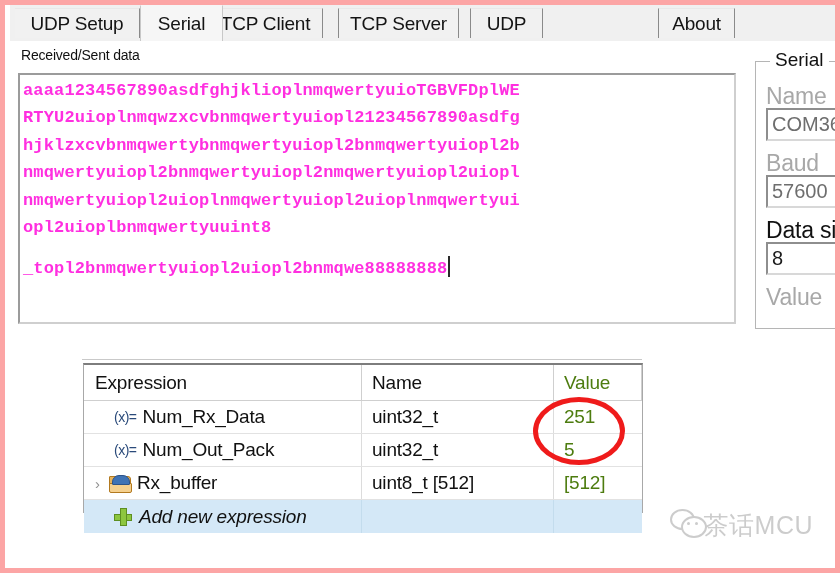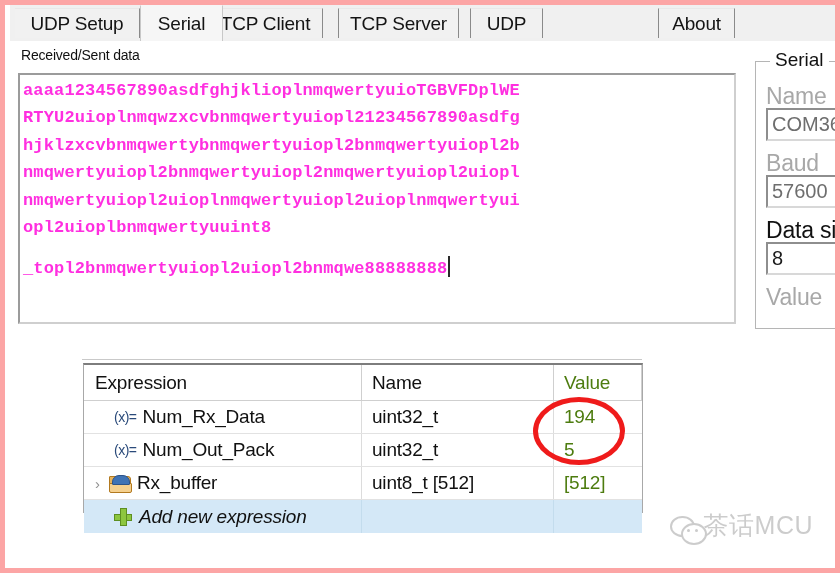--- a/index.html
+++ b/index.html
@@ -309,21 +309,21 @@
     pointer-events: none;
     z-index: 9;
   }
 
   
   #watermark {
     position: absolute;
     right: 22px;
     bottom: 26px;
     display: flex;
-    align-items: flex-end;
+    align-items: flex-start;
     opacity: 0.45;
   }
   #watermark .wchat {
     position: relative;
     width: 34px;
     height: 26px;
   }
   #watermark .wchat .b1 {
     position: absolute;
     left: 0; top: 0;
@@ -420,21 +420,21 @@
       <div class="cell-val">Value</div>
     </div>
 
     <div class="wrow">
       <div class="cell-expr">
         <span class="indent"></span>
         <span class="vxicon">(x)=</span>
         <span>Num_Rx_Data</span>
       </div>
       <div class="cell-type">uint32_t</div>
-      <div class="cell-val">194</div>
+      <div class="cell-val">251</div>
     </div>
 
     <div class="wrow">
       <div class="cell-expr">
         <span class="indent"></span>
         <span class="vxicon">(x)=</span>
         <span>Num_Out_Pack</span>
       </div>
       <div class="cell-type">uint32_t</div>
       <div class="cell-val">5</div>

